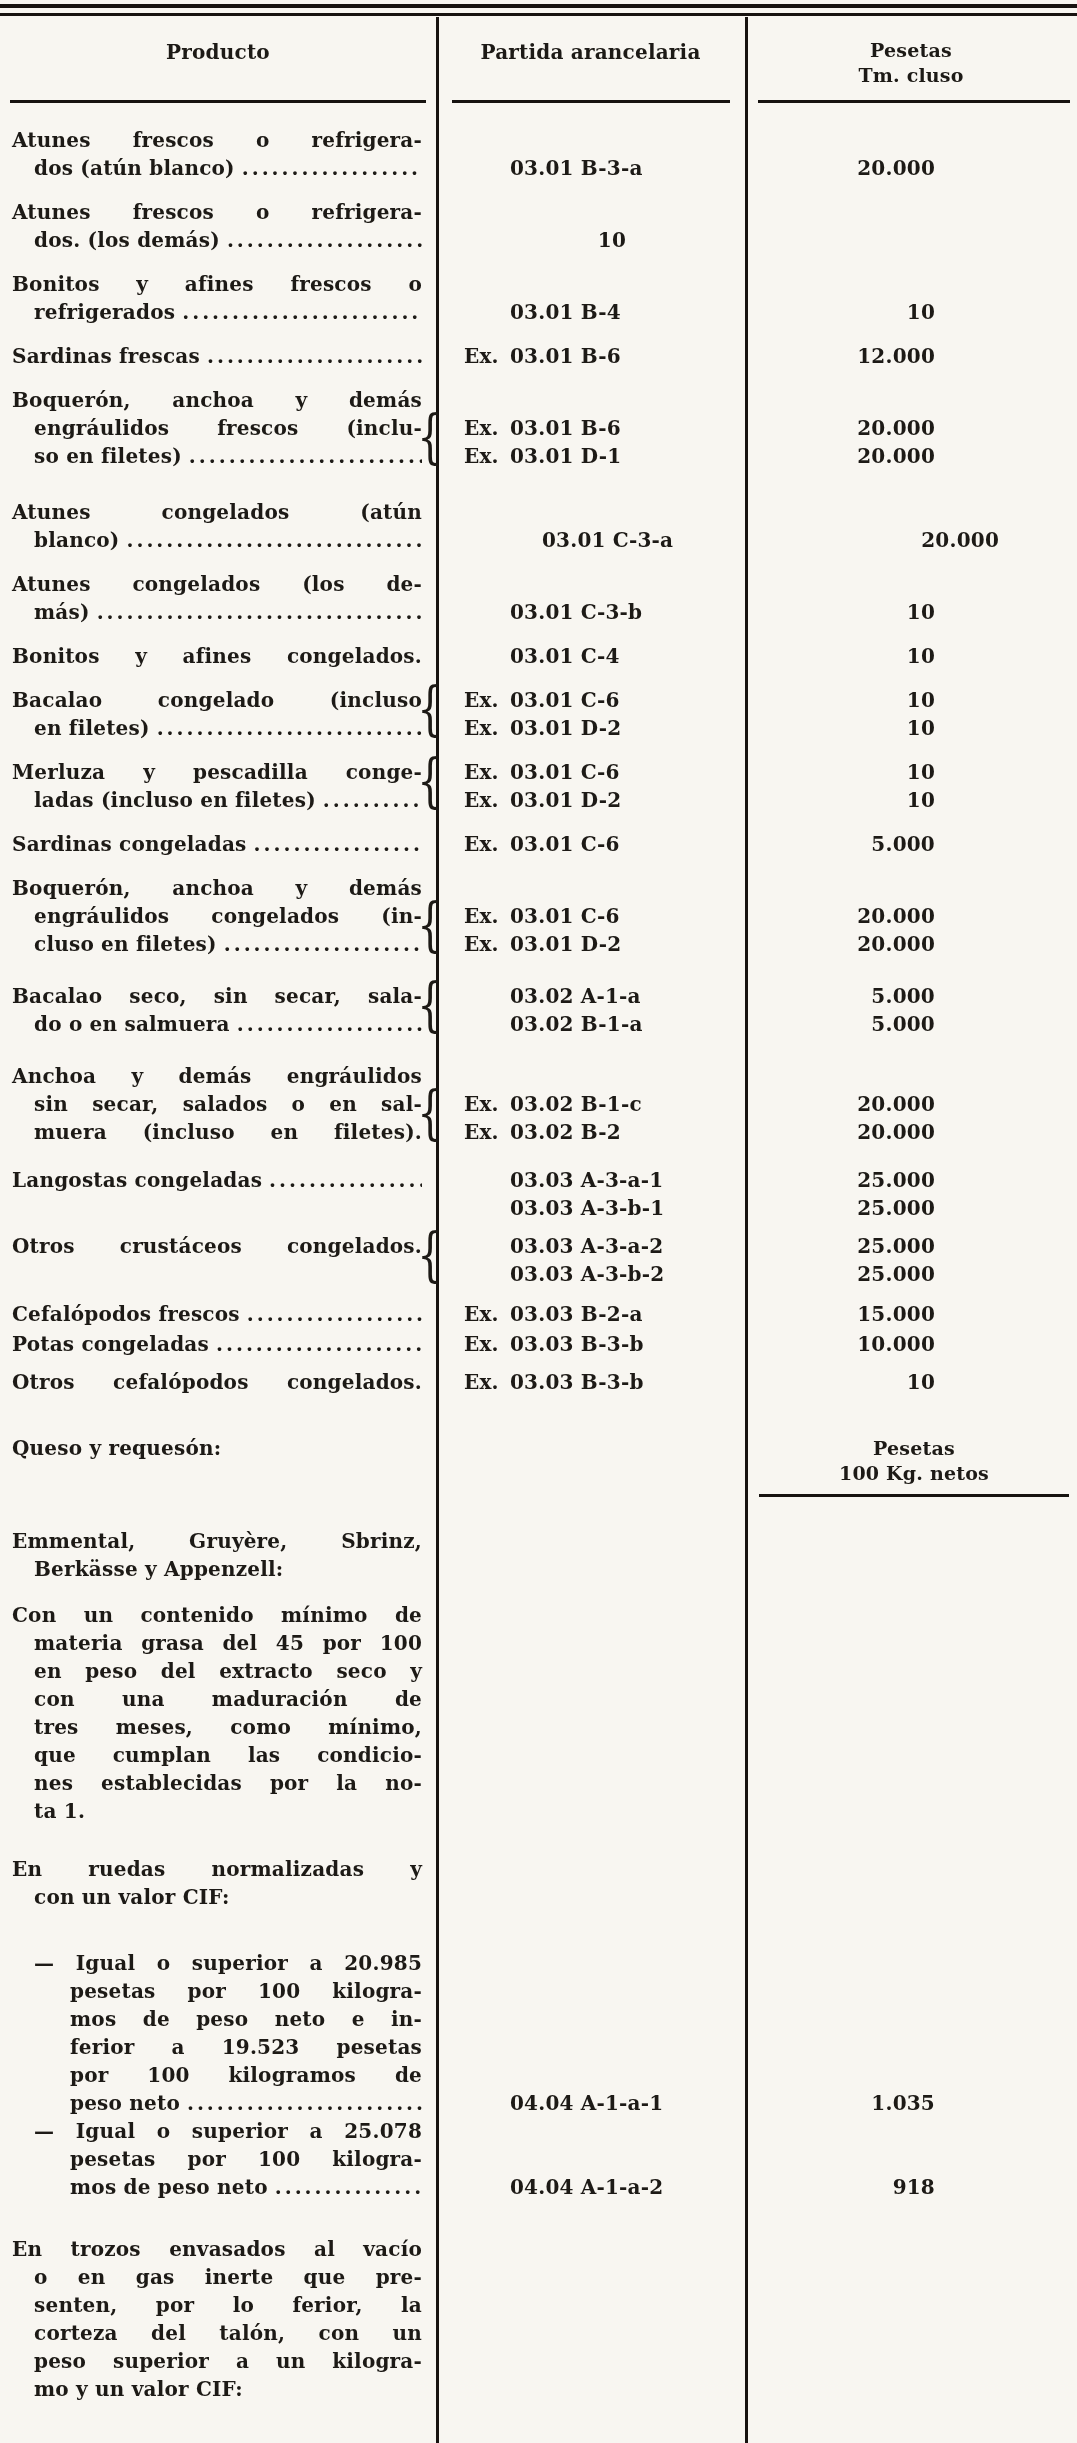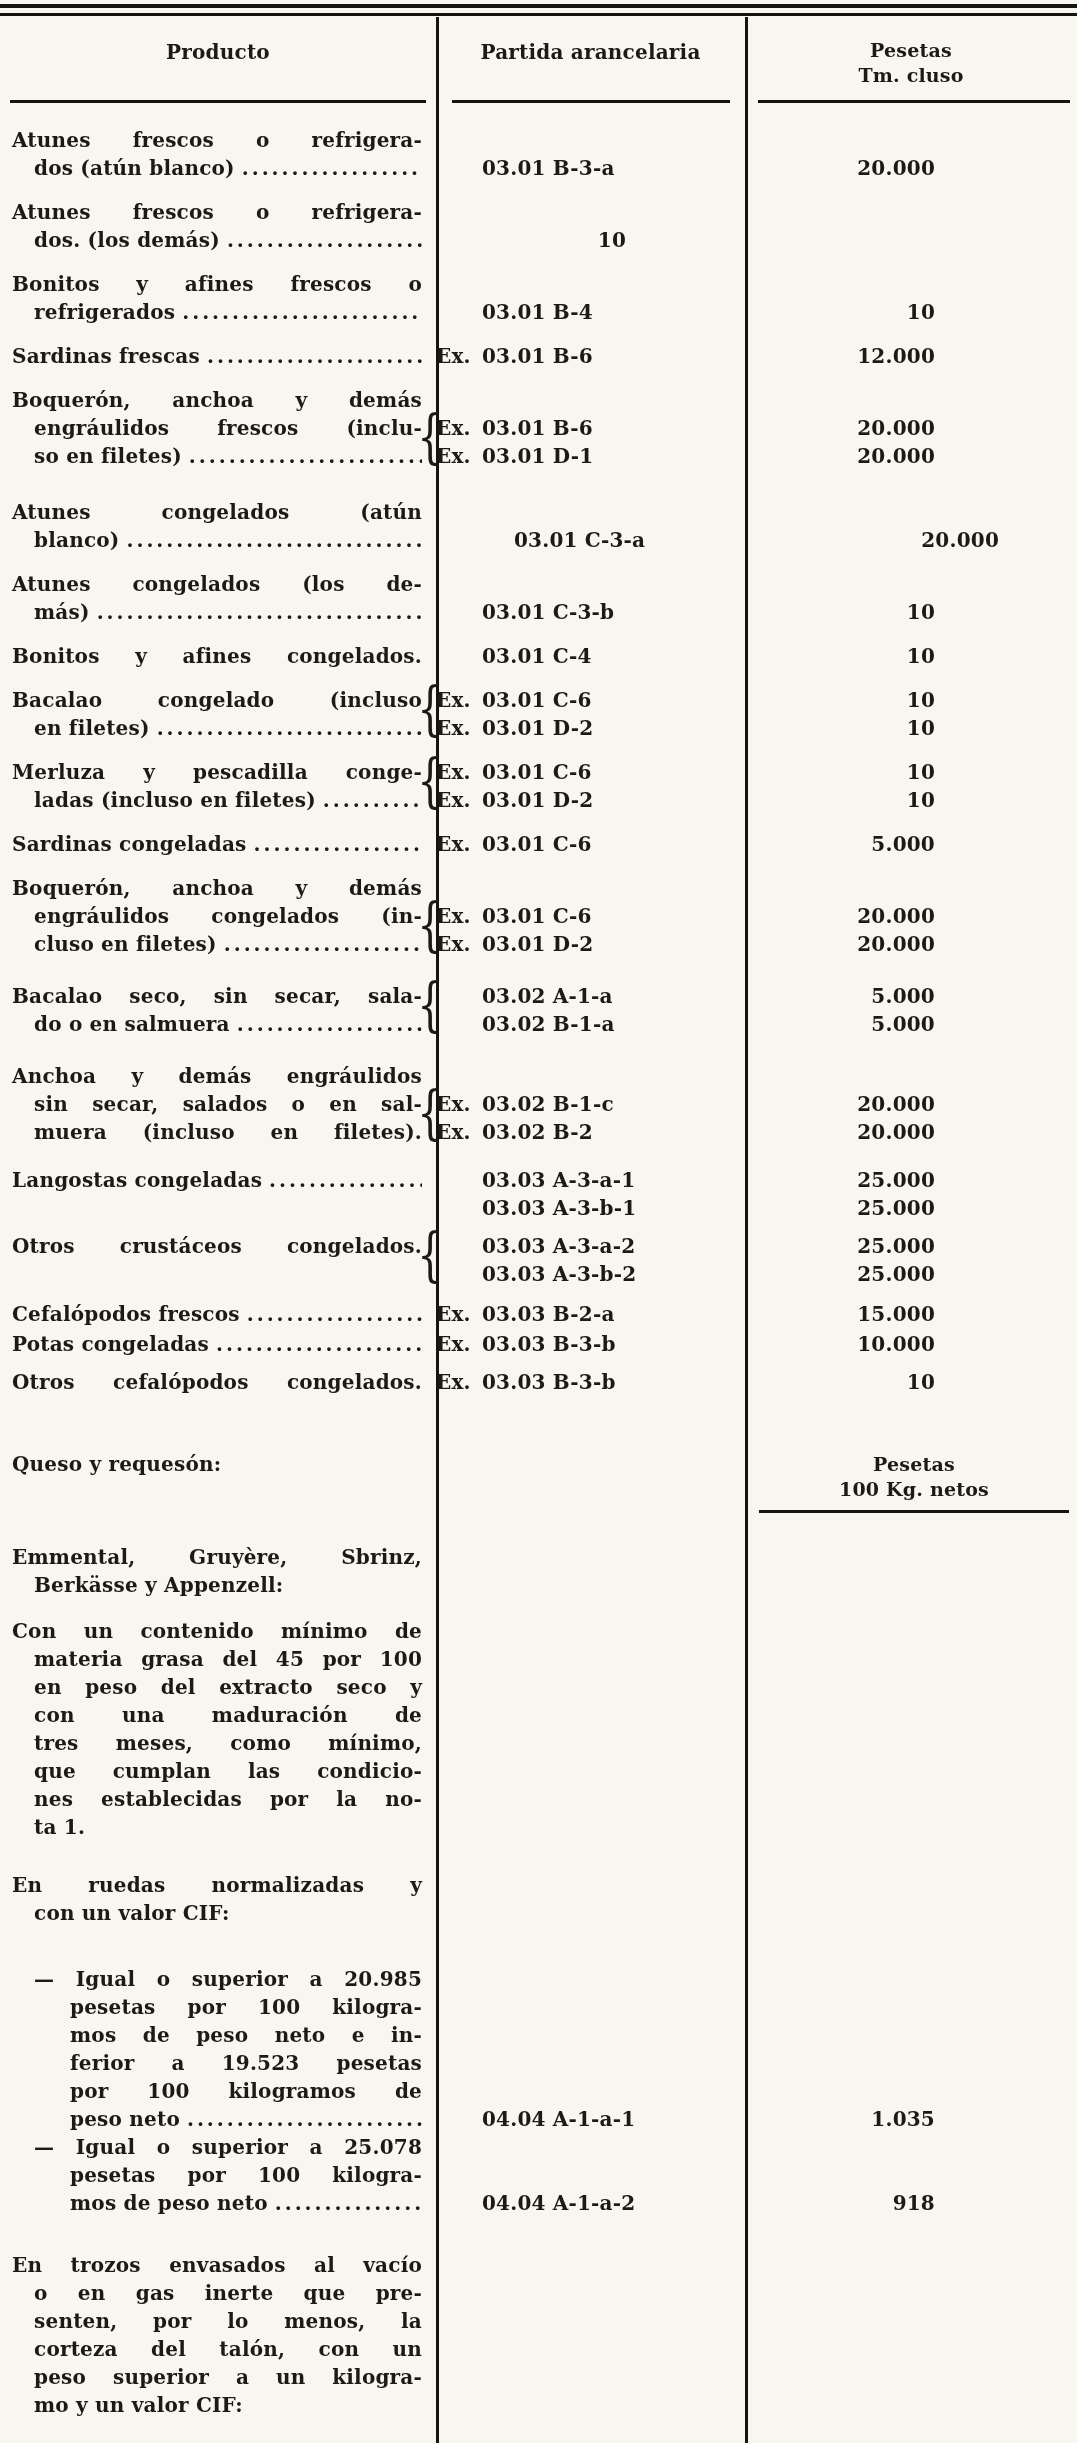--- a/index.html
+++ b/index.html
@@ -25,21 +25,21 @@
   .col1{position:relative;padding:0 14px 0 12px;}
   .pline{min-height:28px;}
   .pline.s-j{text-align:justify;text-align-last:justify;}
   .pline.s-l{text-align:left;}
   .pline.s-d{display:flex;}
   .pline .ptext{white-space:nowrap;}
   .pline .leader{flex:1 1 auto;overflow:hidden;white-space:nowrap;margin-left:7px;}
   .leader::after{content:"................................................................";letter-spacing:3px;}
   .i1{padding-left:22px;}
   .i2{padding-left:58px;}
-  .col2{}
+  .col2{padding-left:28px;}
   .pa-line{white-space:nowrap;}
   .pa-prefix{display:inline-block;width:46px;}
   .pesbox{width:190px;text-align:right;}
   .pes2{margin-left:14px;width:310px;text-align:center;font-size:19px;line-height:25px;
         border-bottom:3px solid #171310;padding:2px 0 8px 0;}
   .brace{position:absolute;right:-7px;font-weight:400;font-size:40px;line-height:40px;
          transform:scaleY(1.45);transform-origin:top;color:#1d1a16;}
 </style>
 </head>
 <body>
@@ -387,21 +387,21 @@
         </div>
         <div class="col2" style="padding-top: 0px;">
           <div class="pa-line"><span class="pa-prefix">Ex.</span><span class="pa-code">03.03 B-3-b</span></div>
         </div>
         <div class="col3">
           <div class="pesbox" style="padding-top: 0px;">
             <div class="pes-line">10</div>
           </div>
         </div>
       </div>
-      <div class="row" style="margin-top: 54px;">
+      <div class="row" style="margin-top: 38px;">
         <div class="col1">
           <div class="pline i0 s-l">Queso y requesón:</div>
         </div>
         <div class="col2" style="padding-top: 0px;"></div>
         <div class="col3">
           <div class="pes2">
             <div class="pes2-line">Pesetas</div>
             <div class="pes2-line">100 Kg. netos</div>
           </div>
         </div>
@@ -478,21 +478,21 @@
         <div class="col3">
           <div class="pesbox" style="padding-top: 56px;">
             <div class="pes-line">918</div>
           </div>
         </div>
       </div>
       <div class="row" style="margin-top: 34px;">
         <div class="col1">
           <div class="pline i0 s-j">En trozos envasados al vacío</div>
           <div class="pline i1 s-j">o en gas inerte que pre-</div>
-          <div class="pline i1 s-j">senten, por lo menos, la</div>
+          <div class="pline i1 s-j">senten, por lo ferior, la</div>
           <div class="pline i1 s-j">corteza del talón, con un</div>
           <div class="pline i1 s-j">peso superior a un kilogra-</div>
           <div class="pline i1 s-l">mo y un valor CIF:</div>
         </div>
         <div class="col2" style="padding-top: 0px;"></div>
         <div class="col3">
           <div class="pesbox" style="padding-top: 0px;"></div>
         </div>
       </div>
     </div>

